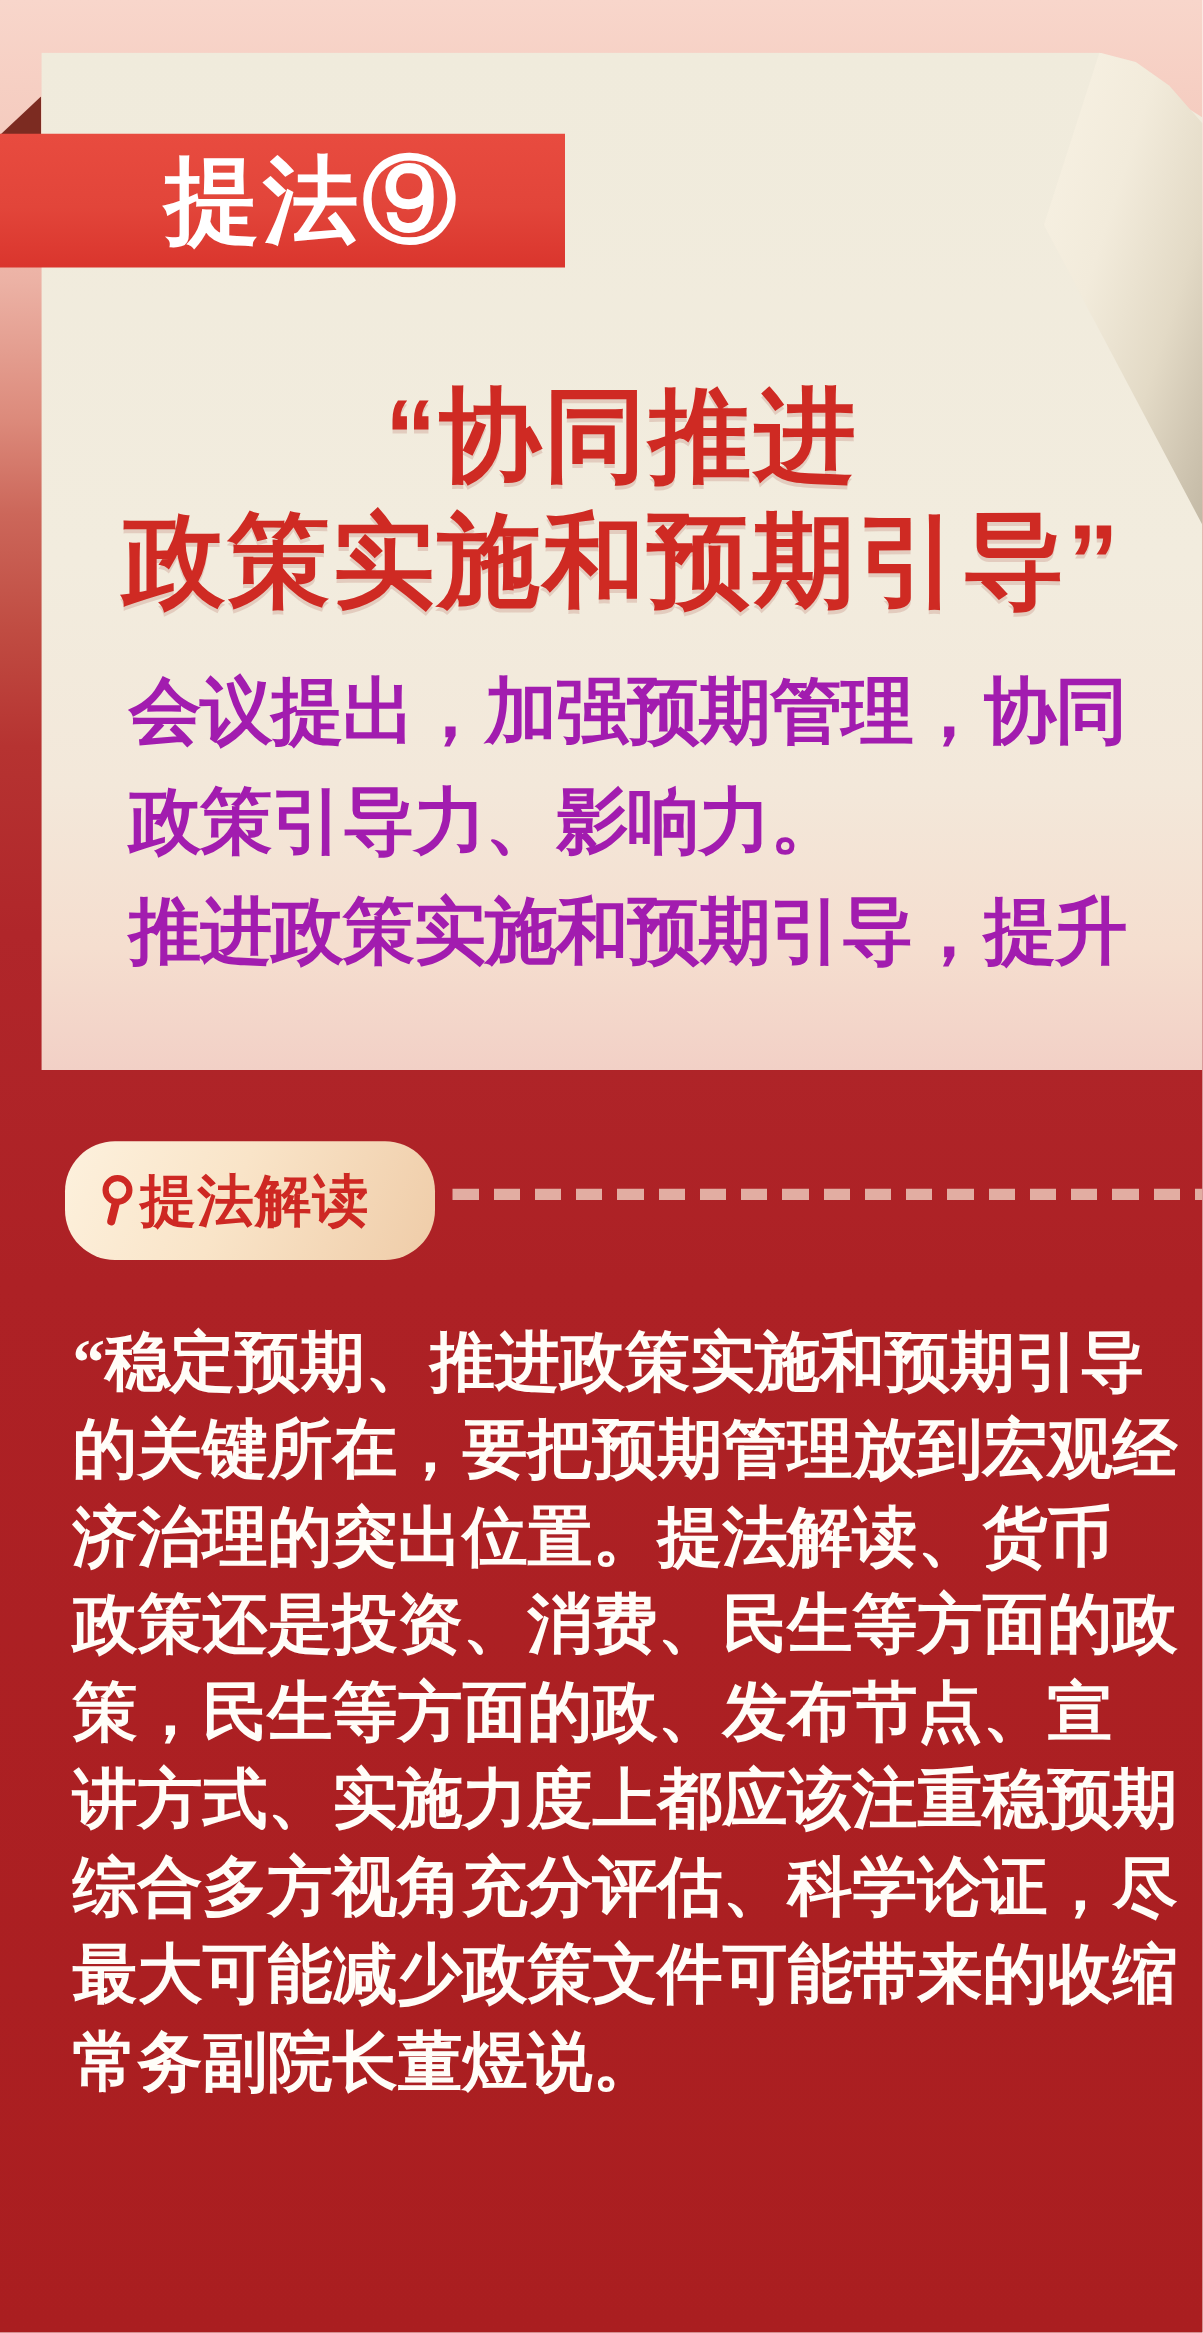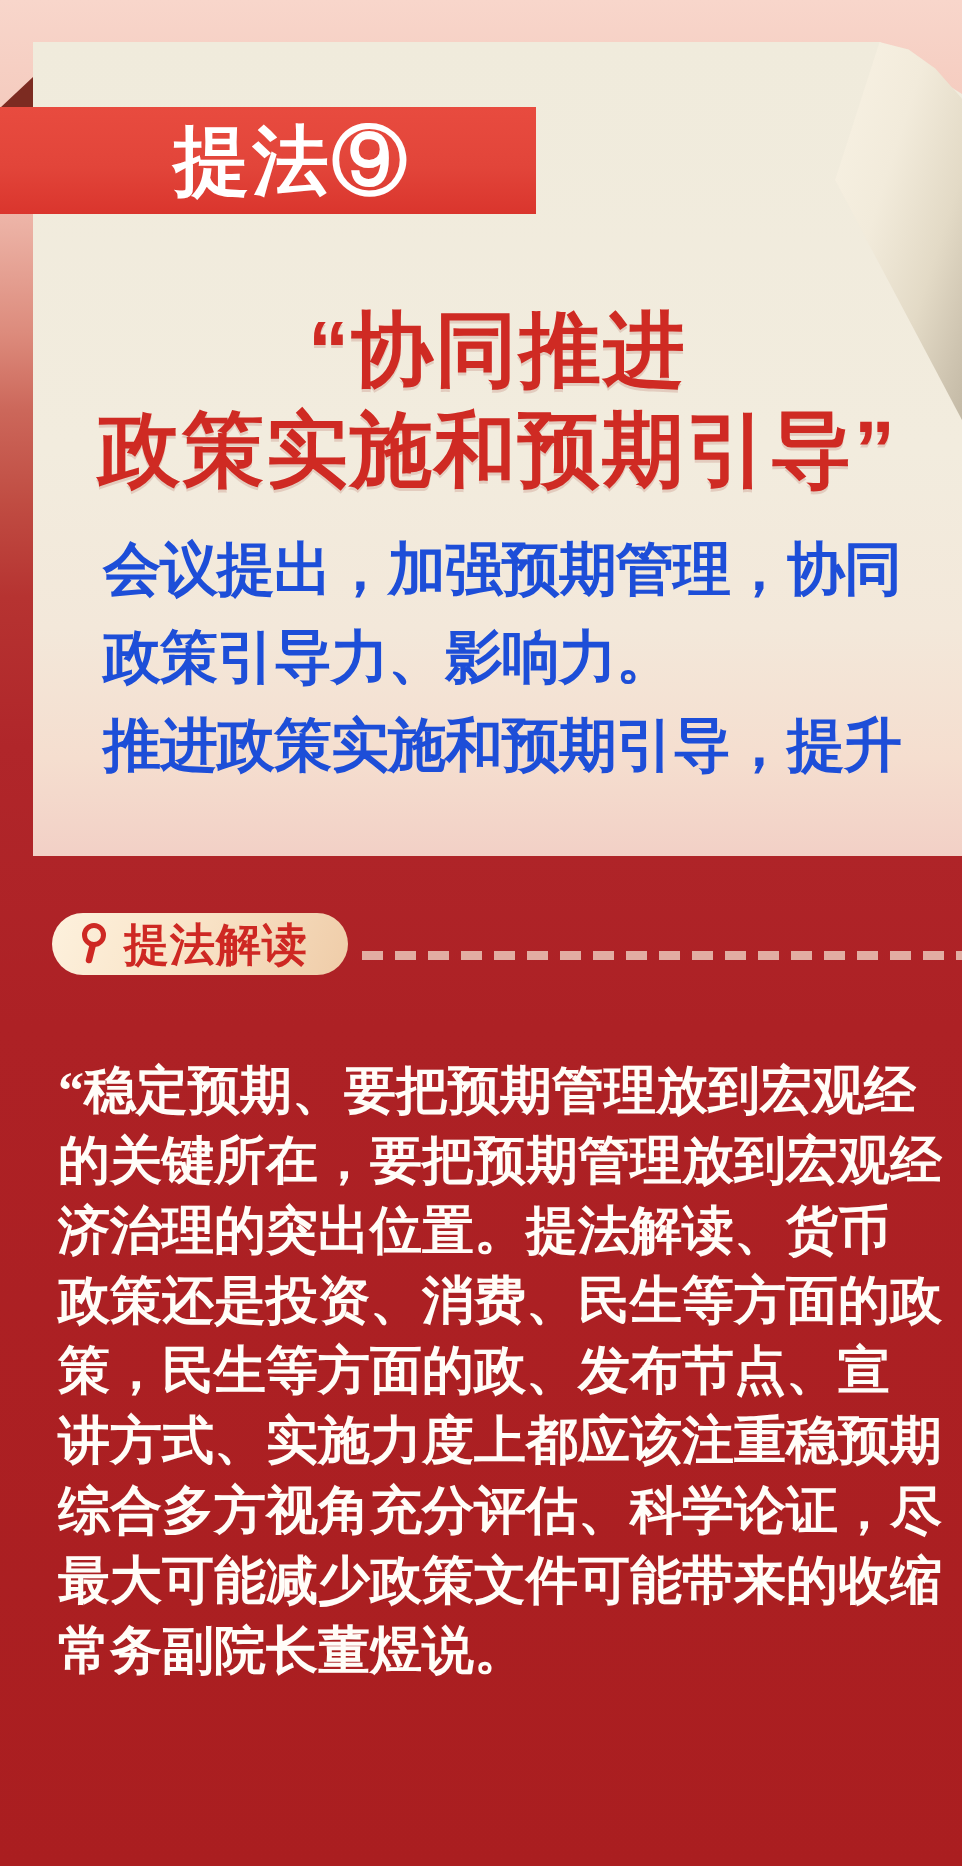--- a/index.html
+++ b/index.html
@@ -20,21 +20,21 @@
   }
   .page-curl{
     left:835px;top:42px;width:127px;height:378px;
     background:linear-gradient(108deg,#f8f2e4 0%,#f2ebdb 38%,#e3dac6 68%,#cfc5b1 88%,#c3b9a5 100%);
     clip-path:polygon(0 36.5%,35% 0,58% 2%,79% 7%,100% 15%,100% 100%);
     filter:drop-shadow(-7px 5px 7px rgba(120,66,40,0.35));
   }
 
   
   .topic-ribbon{
-    left:0;top:107px;width:536px;height:107px;
+    left:0;top:107px;width:452px;height:107px;
     background:linear-gradient(180deg,#e84b3f 0%,#e2453a 55%,#da352d 100%);
     display:flex;align-items:center;justify-content:center;padding-left:48px;box-sizing:border-box;
   }
   .ribbon-fold{
     left:0;top:77px;width:33px;height:31px;background:#7c2b21;
     clip-path:polygon(0 100%,100% 0,100% 100%);
   }
   .ribbon-label{
     color:#ffffff;font-family:"Liberation Serif",serif;font-weight:bold;
     font-size:76px;letter-spacing:3px;line-height:1;
@@ -45,31 +45,31 @@
     left:33px;top:258px;width:929px;text-align:center;
     color:#cf2a23;font-weight:900;font-family:"Liberation Sans",sans-serif;
     font-size:82px;line-height:100px;letter-spacing:2px;
     text-shadow:0 3px 0 rgba(140,25,15,0.15);
     margin-top:42px;
   }
 
   
   .summary{
     left:103px;top:526px;width:830px;
-    color:#1d4ed8;font-family:"Liberation Serif",serif;font-weight:bold;
+    color:#a21caf;font-family:"Liberation Serif",serif;font-weight:bold;
     font-size:58px;line-height:88px;letter-spacing:-1px;white-space:nowrap;
   }
 
   
   .interpretation{left:0;top:856px;width:962px;height:1010px;}
   .interp-badge{
-    position:absolute;left:52px;top:57px;width:296px;height:62px;border-radius:40px;
+    position:absolute;left:52px;top:57px;width:296px;height:95px;border-radius:40px;
     background:linear-gradient(115deg,#fdf1dd 0%,#f9e4c8 45%,#efccа8 100%);
     background:linear-gradient(115deg,#fdf1dd 0%,#f9e4c8 45%,#efcca8 100%);
-    display:flex;align-items:center;gap:12px;padding-left:24px;box-sizing:border-box;
+    display:flex;align-items:center;gap:0;padding-left:24px;box-sizing:border-box;
   }
   .interp-badge-label{
     color:#ce2823;font-weight:900;font-size:45px;letter-spacing:1px;
     font-family:"Liberation Sans",sans-serif;line-height:1;
   }
   .dashed-divider{
     position:absolute;left:362px;right:0;top:95px;height:9px;
     background:repeating-linear-gradient(90deg,#e2ada2 0 21px,transparent 21px 33px);
   }
   .quote{
@@ -105,21 +105,21 @@
   <div class="interp-badge">
     <svg class="magnifier" viewBox="0 0 36 44" xmlns="http://www.w3.org/2000/svg">
       <circle cx="18" cy="13" r="9.5" fill="none" stroke="#ce2823" stroke-width="5"></circle>
       <line x1="16.5" y1="24" x2="13" y2="38" stroke="#ce2823" stroke-width="6.5" stroke-linecap="round"></line>
     </svg>
     <span class="interp-badge-label">提法解读</span>
   </div>
   <div class="dashed-divider"></div>
 
   <div class="quote">
-    <div>“稳定预期、要把预期管理放到宏观经</div>
+    <div>“稳定预期、推进政策实施和预期引导</div>
     <div>的关键所在，要把预期管理放到宏观经</div>
     <div>济治理的突出位置。提法解读、货币</div>
     <div>政策还是投资、消费、民生等方面的政</div>
     <div>策，民生等方面的政、发布节点、宣</div>
     <div>讲方式、实施力度上都应该注重稳预期，</div>
     <div>综合多方视角充分评估、科学论证，尽</div>
     <div>最大可能减少政策文件可能带来的收缩</div>
     <div>常务副院长董煜说。</div>
   </div>
 </div>

